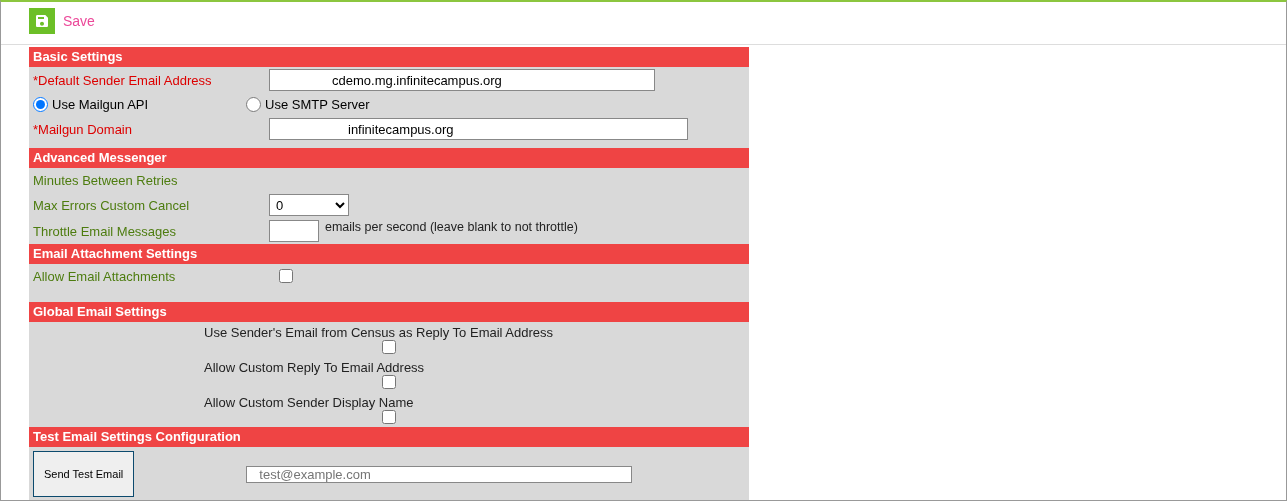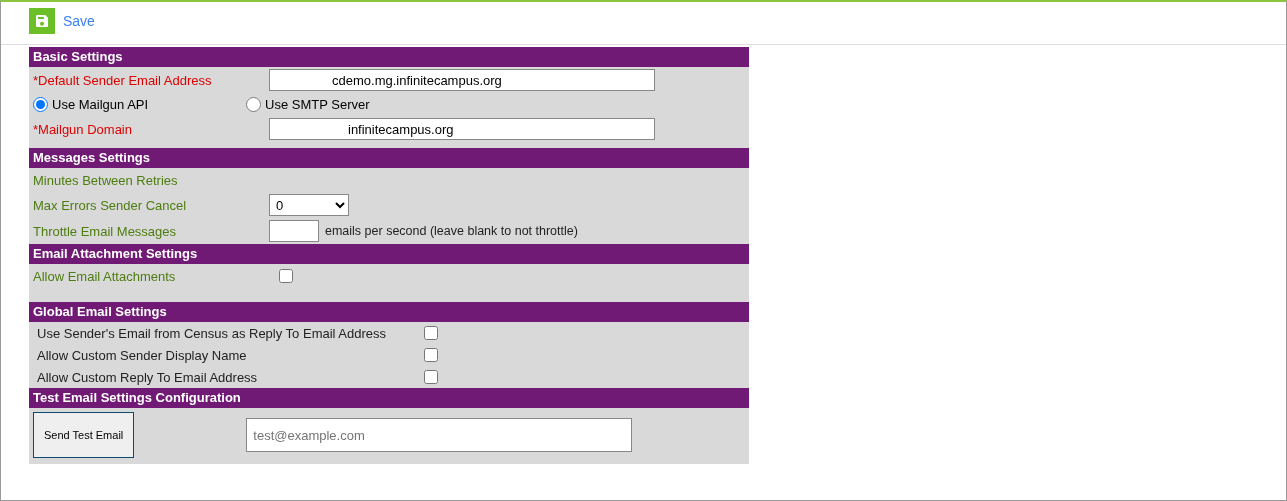--- a/index.html
+++ b/index.html
@@ -8,47 +8,47 @@
     .header { display: flex; justify-content: space-between; align-items: center; padding: 10px 20px 8px 28px; border-bottom: 1px solid #ddd; }
     .title-wrap { display: flex; align-items: center; gap: 8px; }
     .title { font-size: 24px; font-weight: 400; color: #222; }
     .star-icon { display: inline-flex; }
     .breadcrumb { font-size: 15px; color: #333; }
     .breadcrumb a { color: #2b6bd1; text-decoration: none; }
     .breadcrumb .sep { color: #888; margin: 0 6px; }
     .breadcrumb .current { color: #333; }
     .toolbar { padding: 6px 24px 10px 28px; display: flex; align-items: center; gap: 8px; border-bottom: 1px solid #ddd; }
     .save-btn { width: 26px; height: 26px; background: #6cbf27; display: flex; align-items: center; justify-content: center; border: none; cursor: pointer; }
-    .save-label { font-size: 14px; color: #3b82f6; cursor: pointer; }
+    .save-label { font-size: 14px; color: #ec4899; cursor: pointer; }
     .form-panel { width: 720px; margin-left: 28px; margin-top: 2px; }
-    .section-header { background: #701a75; color: #fff; font-weight: bold; font-size: 13px; padding: 2px 4px; line-height: 16px; }
+    .section-header { background: #ef4444; color: #fff; font-weight: bold; font-size: 13px; padding: 2px 4px; line-height: 16px; }
     .section-body { background: #d9d9d9; }
     .row { display: flex; align-items: center; padding: 2px 4px; min-height: 24px; }
     .label-col { width: 236px; font-size: 13px; color: #4d7c0f; }
     .label-col.required { color: #d00; }
-    .field-col { flex: 1; display: flex; align-items: center; gap: 6px; }
+    .field-col { flex: 1; display: flex; align-items: flex-start; gap: 6px; }
     .text-input { height: 22px; border: 1px solid #888; padding: 2px 6px; font-size: 13px; background: #fff; }
     .text-input.small { width: 50px; }
     .text-input.prefix { width: 386px; padding-left: 62px; }
-    .text-input.prefix2 { width: 386px; padding-left: 78px; }
+    .text-input.prefix2 { width: 419px; padding-left: 78px; }
     .select { height: 22px; border: 1px solid #888; background: #fff; font-size: 13px; padding: 0 2px; width: 80px; }
     .hint { font-size: 12.5px; color: #222; }
     .radio-row { display: flex; align-items: flex-start; gap: 40px; padding: 4px 4px; }
     .radio-opt { display: flex; align-items: center; gap: 4px; cursor: pointer; }
     input[type=radio] { width: 15px; height: 15px; cursor: pointer; }
     input[type=checkbox] { width: 14px; height: 14px; cursor: pointer; }
-    .row-chk { display: flex; align-items: center; padding: 3px 4px; min-height: 22px; }
+    .row-chk { display: flex; align-items: center; padding: 3px 4px; min-height: 22px; flex-direction: column; }
     .row-chk .label-col-wide { width: 378px; font-size: 13px; color: #222; padding-left: 4px; }
     .row-chk .chk-col { width: 40px; display: flex; justify-content: center; }
     .attach-row .label-col { width: 236px; }
     .attach-row .chk-col2 { width: 40px; display: flex; justify-content: flex-start; padding-left: 10px; }
     .spacer { height: 14px; }
     .send-row { display: flex; align-items: center; gap: 10px; padding: 4px 4px 6px 4px; }
     .send-btn { background: #efefef; border: 1px solid #0c4a6e; padding: 16px 10px; font-size: 11px; cursor: pointer; }
-    .test-input { height: 34px; border: 1px solid #888; padding: 2px 6px; font-size: 13px; width: 386px; color: #888; background: #fff; }
+    .test-input { height: 17px; border: 1px solid #888; padding: 2px 12px; font-size: 13px; width: 386px; color: #888; background: #fff; }
   </style>
 </head>
 <body>
 
 <div class="window">
 
   <div class="toolbar">
     <button class="save-btn">
       <svg width="16" height="16" viewBox="0 0 24 24" fill="#fff">
           <path d="M17 3H5c-1.1 0-2 .9-2 2v14c0 1.1.9 2 2 2h14c1.1 0 2-.9 2-2V7l-4-4zM12 19c-1.66 0-3-1.34-3-3s1.34-3 3-3 3 1.34 3 3-1.34 3-3 3zm3-10H6V6h9v3z"></path>
@@ -78,27 +78,27 @@
       </div>
       <div class="row">
         <div class="label-col required">*Mailgun Domain</div>
         <div class="field-col">
           <input type="text" class="text-input prefix2" value="infinitecampus.org" style="">
         </div>
       </div>
       <div style="height:6px;"></div>
     </div>
 
-    <div class="section-header">Messages Settings</div>
+    <div class="section-header">Advanced Messenger</div>
     <div class="section-body">
       <div class="row">
         <div class="label-col">Minutes Between Retries</div>
       </div>
       <div class="row">
-        <div class="label-col">Max Errors Sender Cancel</div>
+        <div class="label-col">Max Errors Custom Cancel</div>
         <div class="field-col">
           <select class="select">
             <option>0</option>
           </select>
         </div>
       </div>
       <div class="row">
         <div class="label-col">Throttle Email Messages</div>
         <div class="field-col">
           <input type="text" class="text-input small" value="" style="">
@@ -120,27 +120,27 @@
 
     <div class="section-header">Global Email Settings</div>
     <div class="section-body">
       <div class="row-chk">
         <div class="label-col-wide">Use Sender's Email from Census as Reply To Email Address</div>
         <div class="chk-col">
             <input type="checkbox" style="">
           </div>
       </div>
       <div class="row-chk">
-        <div class="label-col-wide">Allow Custom Sender Display Name</div>
+        <div class="label-col-wide">Allow Custom Reply To Email Address</div>
         <div class="chk-col">
             <input type="checkbox" style="">
           </div>
       </div>
       <div class="row-chk">
-        <div class="label-col-wide">Allow Custom Reply To Email Address</div>
+        <div class="label-col-wide">Allow Custom Sender Display Name</div>
         <div class="chk-col">
             <input type="checkbox" style="">
           </div>
       </div>
     </div>
 
     <div class="section-header">Test Email Settings Configuration</div>
     <div class="section-body">
       <div class="send-row">
         <button class="send-btn">Send Test Email</button>

